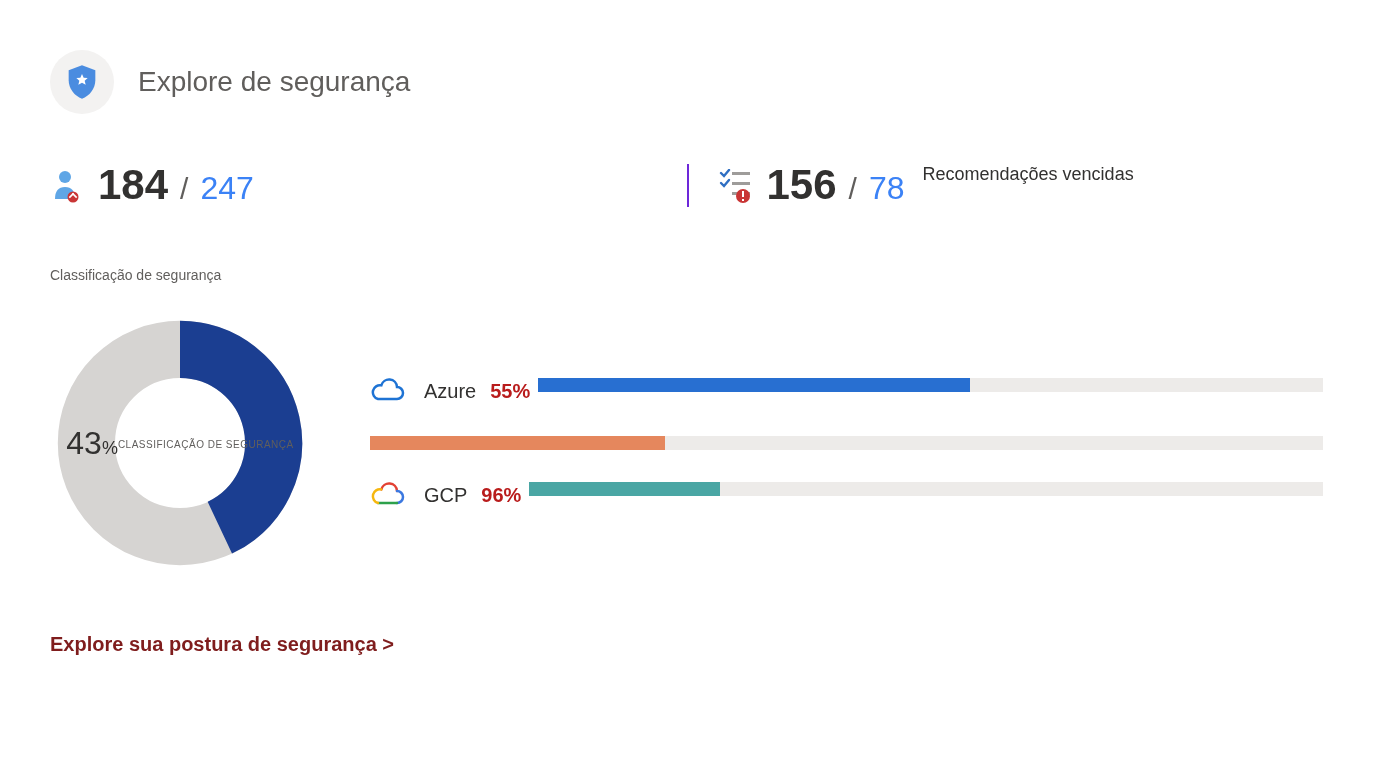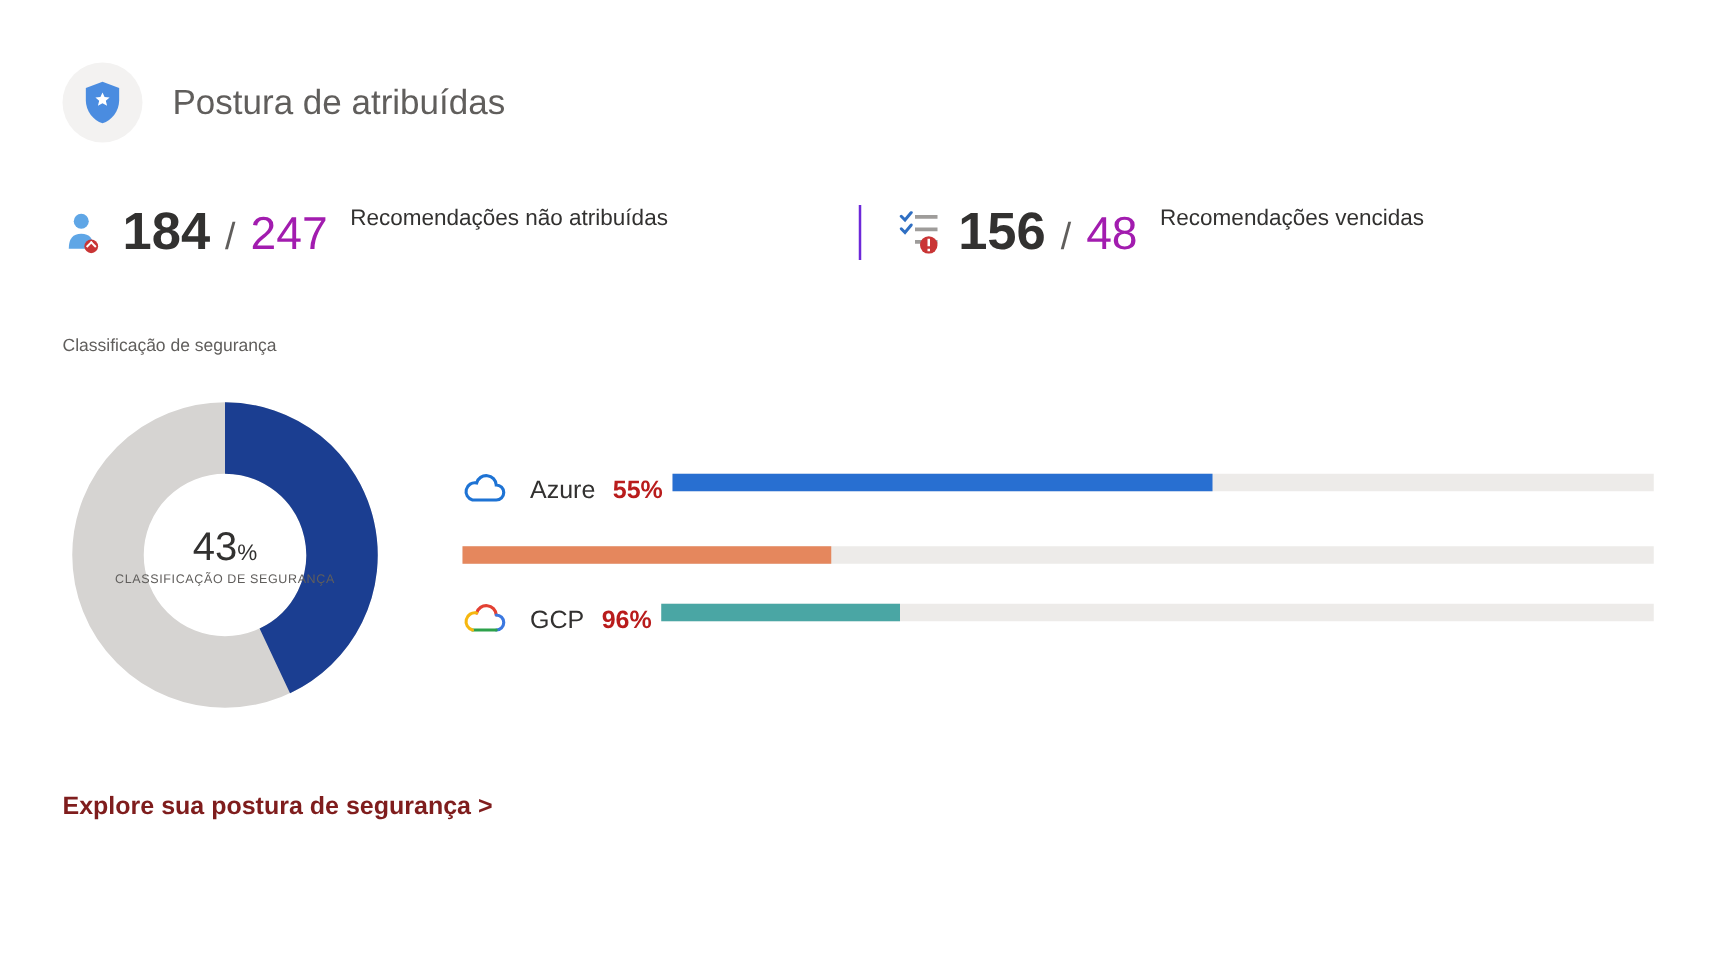--- a/index.html
+++ b/index.html
@@ -7,26 +7,26 @@
     .header { display: flex; align-items: center; gap: 24px; margin-bottom: 50px; }
     .header-icon-wrap { width: 64px; height: 64px; background: #f3f2f1; border-radius: 50%; display: flex; align-items: center; justify-content: center; }
     .header-title { font-size: 28px; font-weight: 400; color: #605e5c; }
     .stats-row { display: flex; gap: 0; margin-bottom: 60px; }
     .stat-block { flex: 0 0 50%; display: flex; flex-direction: row; gap: 18px; }
     .stat-block:nth-child(2) { border-left: 2px solid #6d28d9; padding-left: 30px; }
     .stat-top { display: flex; align-items: baseline; gap: 12px; }
     .stat-icon { width: 36px; display: flex; align-items: center; justify-content: center; align-self: center; }
     .stat-number-big { font-size: 42px; font-weight: 600; color: #323130; line-height: 1; }
     .stat-number-sep { font-size: 30px; font-weight: 400; color: #605e5c; }
-    .stat-number-small { font-size: 37px; font-weight: 400; color: #a21caf; }
+    .stat-number-small { font-size: 32px; font-weight: 400; color: #3b82f6; }
     .stat-label { font-size: 18px; color: #323130; font-weight: 400; }
     .section-label { font-size: 14px; color: #605e5c; margin-bottom: 30px; }
     .score-section { display: flex; gap: 60px; align-items: center; }
     .donut-wrap { position: relative; flex: 0 0 260px; height: 260px; }
-    .donut-center { position: absolute; inset: 0; display: flex; flex-direction: column; align-items: center; justify-content: center; text-align: center; }
+    .donut-center { position: absolute; inset: 0; display: flex; align-items: center; justify-content: center; text-align: center; }
     .donut-pct { font-size: 32px; font-weight: 400; color: #323130; }
     .donut-pct .sym { font-size: 18px; }
     .donut-sub { font-size: 10px; letter-spacing: 0.5px; color: #605e5c; margin-top: 2px; }
     .clouds { flex: 1; display: flex; flex-direction: column; gap: 32px; }
     .cloud-row { display: flex; flex-direction: row; gap: 8px; }
     .cloud-head { display: flex; align-items: center; gap: 14px; }
     .cloud-name { font-size: 20px; font-weight: 400; color: #323130; flex: 1; }
     .cloud-pct { font-size: 20px; font-weight: 600; color: #b91c1c; }
     .cloud-icon { width: 40px; display: flex; align-items: center; }
     .bar-track { height: 14px; background: #edebe9; width: 100%; position: relative; }
@@ -39,61 +39,60 @@
 
 
 
 <div class="header">
   <div class="header-icon-wrap">
     <svg width="40" height="40" viewBox="0 0 24 24">
       <path d="M12 2 L20 5 V11 C20 16 16.5 20.5 12 22 C7.5 20.5 4 16 4 11 V5 Z" fill="#4a8ce0"></path>
       <path d="M12 7.2 L13 9.4 L15.4 9.6 L13.6 11.2 L14.2 13.6 L12 12.4 L9.8 13.6 L10.4 11.2 L8.6 9.6 L11 9.4 Z" fill="#fff"></path>
     </svg>
   </div>
-  <div class="header-title">Postura de atribuídas</div>
+  <div class="header-title">Explore de segurança</div>
 </div>
 
 
 <div class="stats-row">
 
   <div class="stat-block">
     <div class="stat-top">
       <span class="stat-icon">
         <svg width="30" height="34" viewBox="0 0 30 34">
           <circle cx="12" cy="8" r="6" fill="#5fa6e6"></circle>
           <path d="M2 30 Q2 18 12 18 Q22 18 22 30 Z" fill="#5fa6e6"></path>
           <circle cx="20" cy="28" r="5.5" fill="#c93535"></circle>
           <rect x="17" y="25" width="6" height="1.6" fill="#fff" transform="rotate(45 20 28)"></rect>
           <rect x="17" y="25" width="6" height="1.6" fill="#fff" transform="rotate(-45 20 28)"></rect>
         </svg>
       </span>
       <span class="stat-number-big">184</span>
         <span class="stat-number-sep">/</span>
         <span class="stat-number-small">247</span>
     </div>
-    <div class="stat-label">Recomendações não atribuídas</div>
   </div>
 
   <div class="stat-block">
     <div class="stat-top">
       <span class="stat-icon">
         <svg width="36" height="34" viewBox="0 0 36 34">
           <path d="M2 4 L5 7 L10 1" stroke="#2f6fc3" stroke-width="2.4" fill="none" stroke-linecap="round"></path>
           <rect x="13" y="3" width="18" height="3" fill="#9e9c9a"></rect>
           <path d="M2 14 L5 17 L10 11" stroke="#2f6fc3" stroke-width="2.4" fill="none" stroke-linecap="round"></path>
           <rect x="13" y="13" width="18" height="3" fill="#9e9c9a"></rect>
           <rect x="13" y="23" width="18" height="3" fill="#9e9c9a"></rect>
           <circle cx="24" cy="27" r="7" fill="#c93535"></circle>
           <rect x="23" y="22" width="2" height="6" fill="#fff"></rect>
           <rect x="23" y="30" width="2" height="2" fill="#fff"></rect>
         </svg>
       </span>
       <span class="stat-number-big">156</span>
         <span class="stat-number-sep">/</span>
-        <span class="stat-number-small">48</span>
+        <span class="stat-number-small">78</span>
     </div>
     <div class="stat-label">Recomendações vencidas</div>
   </div>
 
 </div>
 
 
 <div class="section-label">Classificação de segurança</div>
 
 

